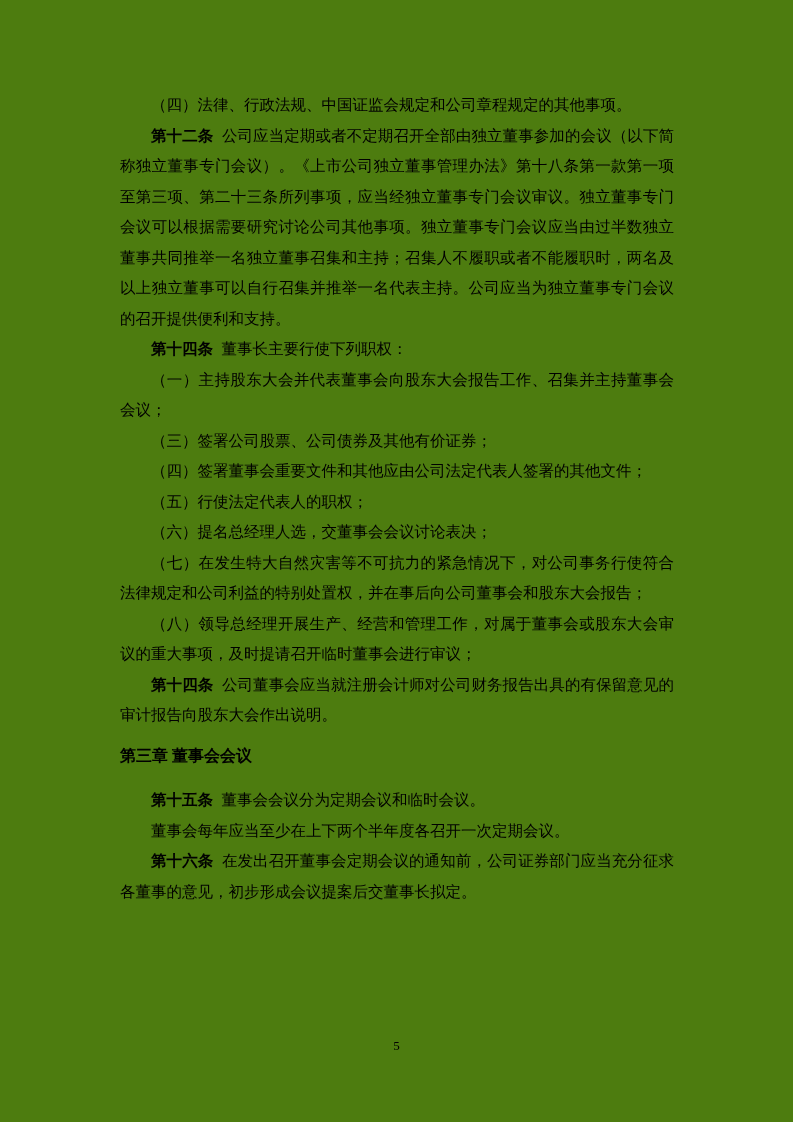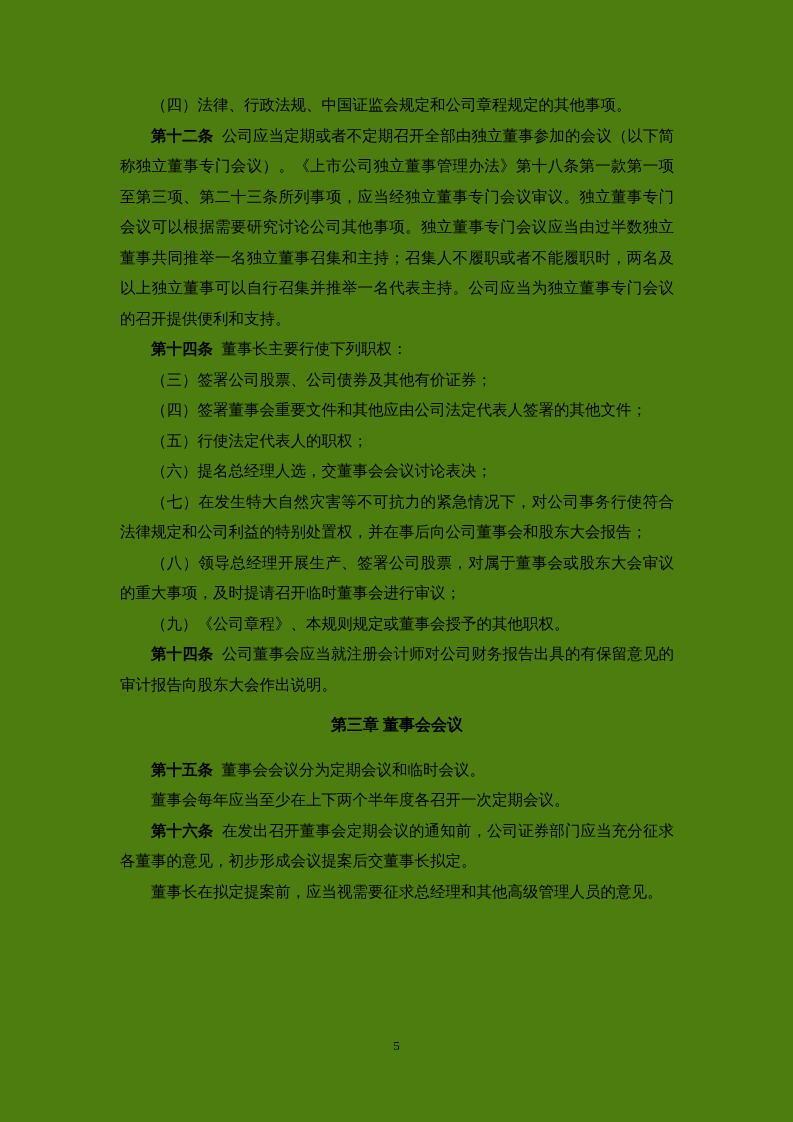--- a/index.html
+++ b/index.html
@@ -30,21 +30,21 @@
     font-size: 15.5px;
     line-height: 30.5px;
     letter-spacing: 0;
   }
   .lead {
     font-weight: bold;
     margin-right: 0.55em;
     margin-top: 21px;
   }
   .chapter-heading {
-    text-align: center;
+    text-align: left;
     text-indent: 0;
     font-weight: bold;
     font-size: 16px;
     line-height: 30.5px;
     margin: 10px 0 14px 0;
   }
   .page-number {
     position: absolute;
     top: 1038px;
     left: 0;
@@ -55,28 +55,27 @@
   }
 </style>
 </head>
 <body>
 
 <div class="page">
   <div class="doc-body" id="doc-body">
       <p class="para"><span>（四）法律、行政法规、中国证监会规定和公司章程规定的其他事项。</span></p>
       <p class="para"><b class="lead">第十二条</b><span>公司应当定期或者不定期召开全部由独立董事参加的会议（以下简称独立董事专门会议）。《上市公司独立董事管理办法》第十八条第一款第一项至第三项、第二十三条所列事项，应当经独立董事专门会议审议。独立董事专门会议可以根据需要研究讨论公司其他事项。独立董事专门会议应当由过半数独立董事共同推举一名独立董事召集和主持；召集人不履职或者不能履职时，两名及以上独立董事可以自行召集并推举一名代表主持。公司应当为独立董事专门会议的召开提供便利和支持。</span></p>
       <p class="para"><b class="lead">第十四条</b><span>董事长主要行使下列职权：</span></p>
+      <p class="para"><span>（一）主持股东大会并代表董事会向股东大会报告工作、召集并主持董事会会议；</span></p>
       <p class="para"><span>（三）签署公司股票、公司债券及其他有价证券；</span></p>
       <p class="para"><span>（四）签署董事会重要文件和其他应由公司法定代表人签署的其他文件；</span></p>
       <p class="para"><span>（五）行使法定代表人的职权；</span></p>
       <p class="para"><span>（六）提名总经理人选，交董事会会议讨论表决；</span></p>
       <p class="para"><span>（七）在发生特大自然灾害等不可抗力的紧急情况下，对公司事务行使符合法律规定和公司利益的特别处置权，并在事后向公司董事会和股东大会报告；</span></p>
-      <p class="para"><span>（八）领导总经理开展生产、签署公司股票，对属于董事会或股东大会审议的重大事项，及时提请召开临时董事会进行审议；</span></p>
-      <p class="para"><span>（九）《公司章程》、本规则规定或董事会授予的其他职权。</span></p>
+      <p class="para"><span>（八）领导总经理开展生产、经营和管理工作，对属于董事会或股东大会审议的重大事项，及时提请召开临时董事会进行审议；</span></p>
       <p class="para"><b class="lead">第十四条</b><span>公司董事会应当就注册会计师对公司财务报告出具的有保留意见的审计报告向股东大会作出说明。</span></p>
       <div class="chapter-heading">第三章 董事会会议</div>
       <p class="para"><b class="lead">第十五条</b><span>董事会会议分为定期会议和临时会议。</span></p>
       <p class="para"><span>董事会每年应当至少在上下两个半年度各召开一次定期会议。</span></p>
       <p class="para"><b class="lead">第十六条</b><span>在发出召开董事会定期会议的通知前，公司证券部门应当充分征求各董事的意见，初步形成会议提案后交董事长拟定。</span></p>
-      <p class="para"><span>董事长在拟定提案前，应当视需要征求总经理和其他高级管理人员的意见。</span></p>
     </div>
   <div class="page-number">5</div>
 </div>
 
 </body></html>

